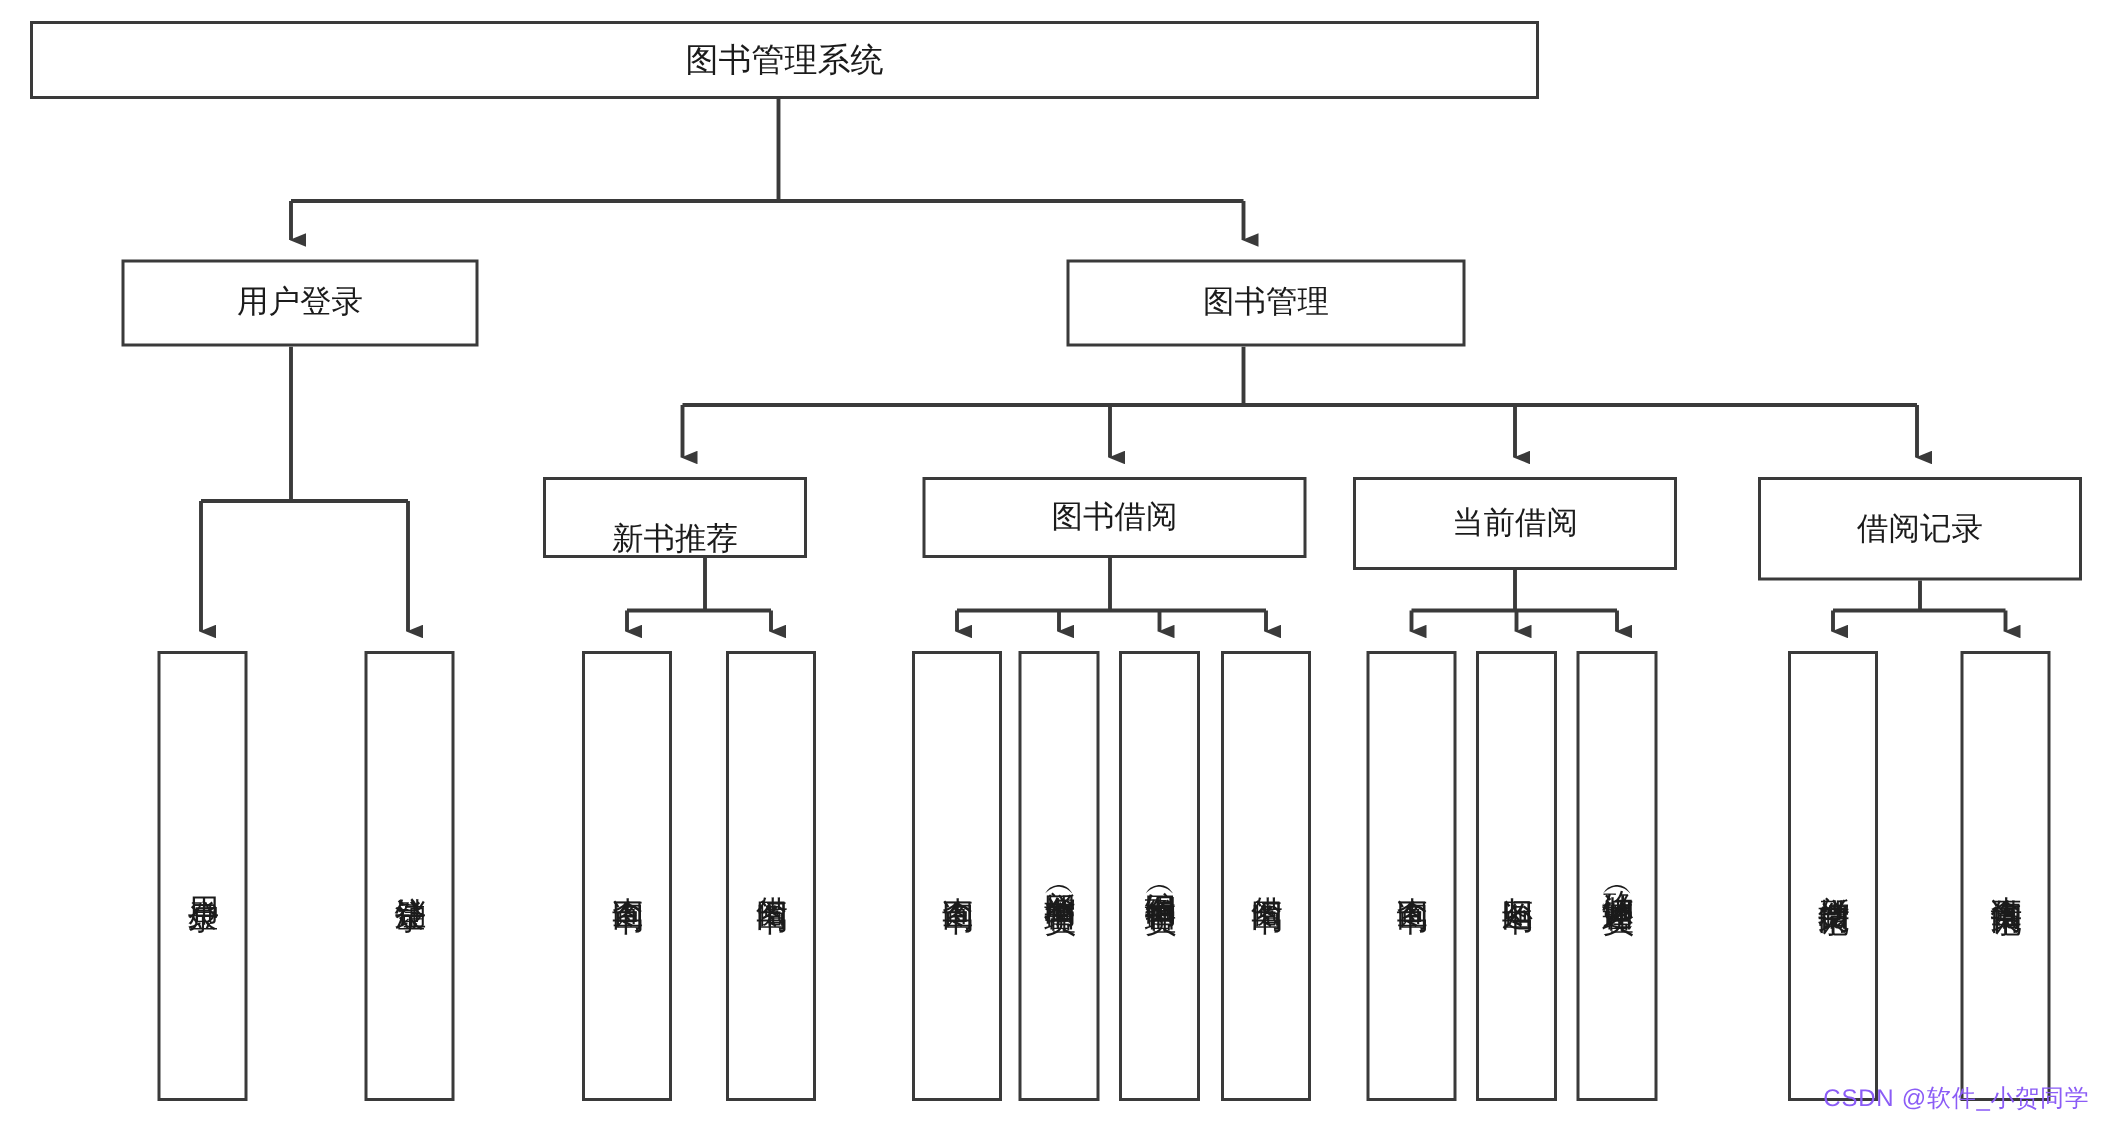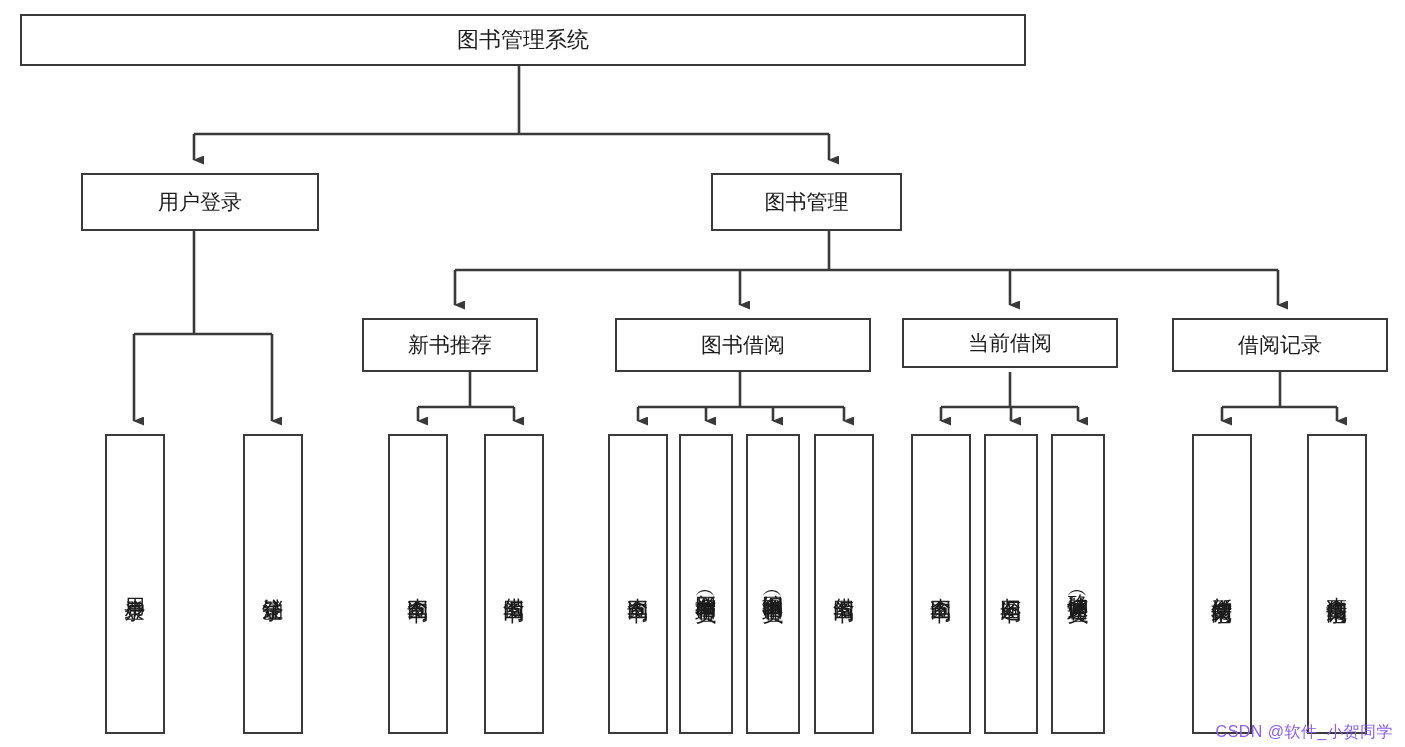--- a/index.html
+++ b/index.html
@@ -120,33 +120,33 @@
       </g>
   </svg>
 
   <div id="nodes-layer">
       <div class="node h" id="root-node" style="left: 20px; top: 14px; width: 1006px; height: 52px;">
         <span class="node-label">图书管理系统</span>
       </div>
       <div class="node h" style="left: 81px; top: 173px; width: 238px; height: 58px;">
         <span class="node-label">用户登录</span>
       </div>
-      <div class="node h" style="left: 711px; top: 173px; width: 191px; height: 58px;">
+      <div class="node h" style="left: 711px; top: 173px; width: 266px; height: 58px;">
         <span class="node-label">图书管理</span>
       </div>
-      <div class="node h" style="left: 362px; top: 318px; width: 176px; height: 54px;">
+      <div class="node h" style="left: 362px; top: 318px; width: 176px; height: 54px; align-items: flex-end;">
         <span class="node-label">新书推荐</span>
       </div>
       <div class="node h" style="left: 615px; top: 318px; width: 256px; height: 54px;">
         <span class="node-label">图书借阅</span>
       </div>
-      <div class="node h" style="left: 902px; top: 318px; width: 216px; height: 50px;">
+      <div class="node h" style="left: 902px; top: 318px; width: 216px; height: 62px;">
         <span class="node-label">当前借阅</span>
       </div>
-      <div class="node h" style="left: 1172px; top: 318px; width: 216px; height: 54px;">
+      <div class="node h" style="left: 1172px; top: 318px; width: 216px; height: 69px;">
         <span class="node-label">借阅记录</span>
       </div>
       <div class="node v" style="left: 105px; top: 434px; width: 60px; height: 300px;">
         <span class="node-label">用户登录</span>
       </div>
       <div class="node v" style="left: 243px; top: 434px; width: 60px; height: 300px;">
         <span class="node-label">注销登录</span>
       </div>
       <div class="node v" style="left: 388px; top: 434px; width: 60px; height: 300px;">
         <span class="node-label">查询图书</span>

